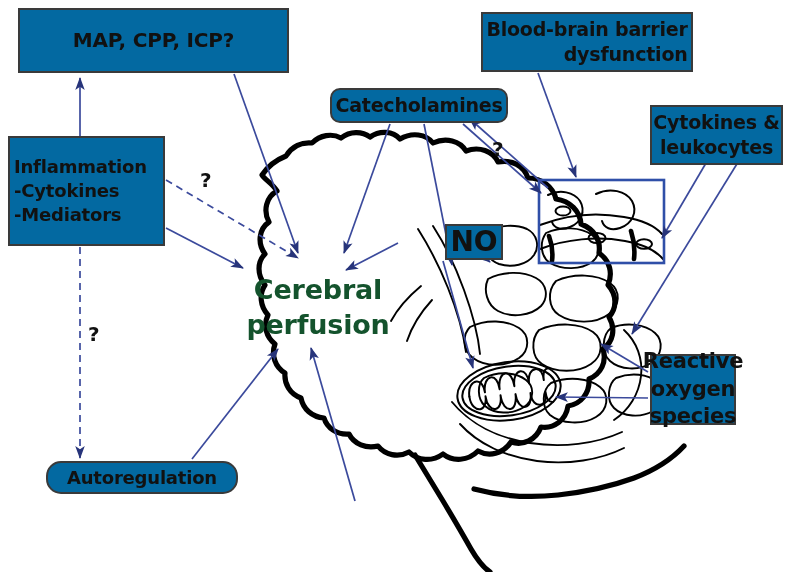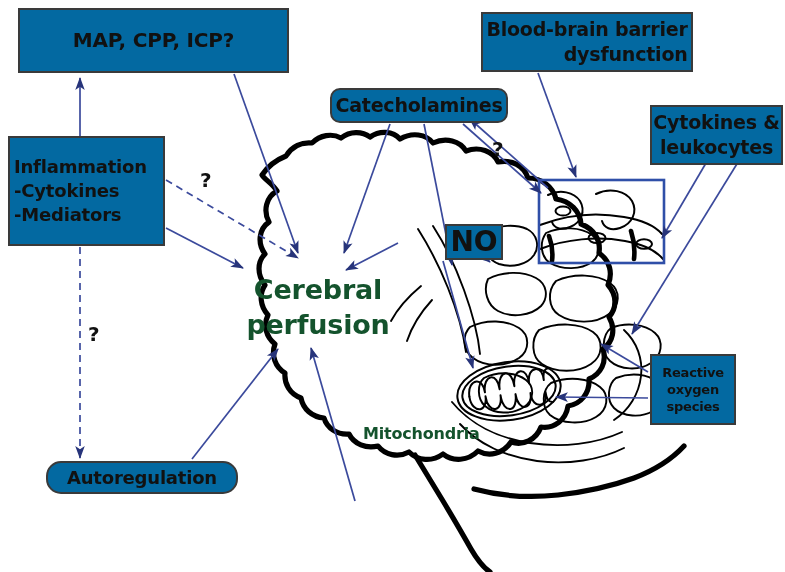--- a/index.html
+++ b/index.html
@@ -215,21 +215,20 @@
 
       <line x1="192" y1="459" x2="278" y2="349" marker-end="url(#ah)"></line>
 
       <line x1="355" y1="501" x2="311" y2="348" marker-end="url(#ah)"></line>
     </g>
   </svg>
 
   <div class="plain" style="left:238px; top:272px; font-size:27px; text-align:center; width:160px;">Cerebral
 perfusion</div>
 
-  <div class="plain" style="left:363px; top:424px; font-size:16px;">Mitochondria</div>
 
 
   <div class="qmark" style="left:200px; top:168px;">?</div>
   <div class="qmark" style="left:88px; top:322px;">?</div>
   <div class="qmark" style="left:492px; top:137px;">?</div>
 
   <div class="node" style="left:18px; top:8px; width:271px; height:65px; font-size:20px;">MAP, CPP, ICP?</div>
 
   <div class="node lefted" style="left:8px; top:136px; width:157px; height:110px; font-size:18px;">Inflammation
  -Cytokines
@@ -238,20 +237,20 @@
   <div class="node" style="left:330px; top:88px; width:178px; height:35px; font-size:19px;border-radius:10px;">Catecholamines</div>
 
   <div class="node" style="left:481px; top:12px; width:212px; height:60px; font-size:19px;text-align:right;">Blood-brain barrier
 dysfunction</div>
 
   <div class="node" style="left:650px; top:85px; width:133px; height:60px; font-size:19px;margin-top:20px;">Cytokines &amp;
 leukocytes</div>
 
   <div class="node" style="left:399px; top:224px; width:58px; height:36px; font-size:28px;margin-left:46px;">NO</div>
 
-  <div class="node" style="left:650px; top:354px; width:86px; height:71px; font-size:13px;">Reactive
+  <div class="node" style="left:650px; top:354px; width:86px; height:71px; font-size:21px;">Reactive
 oxygen
 species</div>
 
   <div class="node" style="left:46px; top:461px; width:192px; height:33px; font-size:18px;border-radius:15px;">Autoregulation</div>
 
 
 </div>
 
 </body></html>

